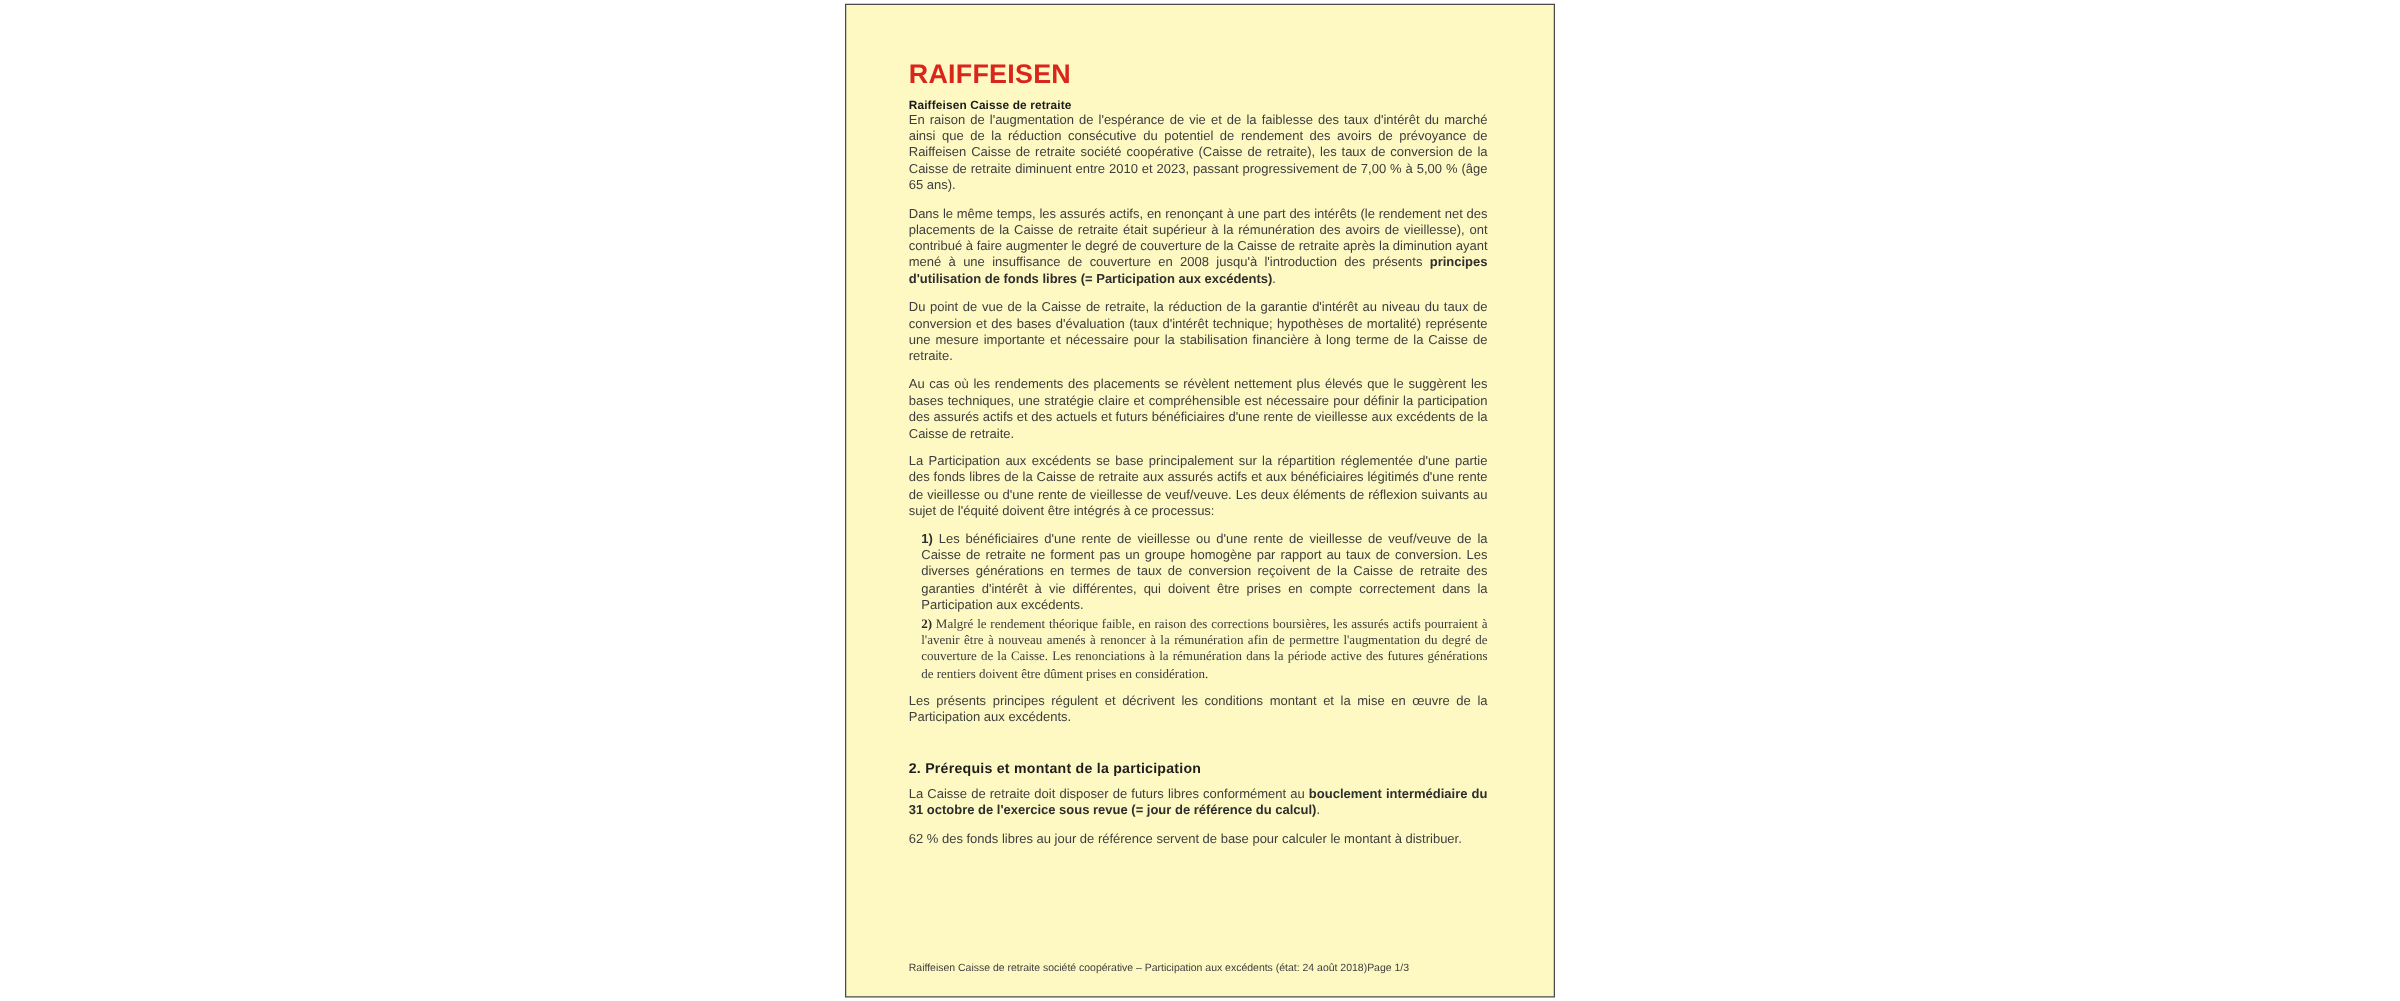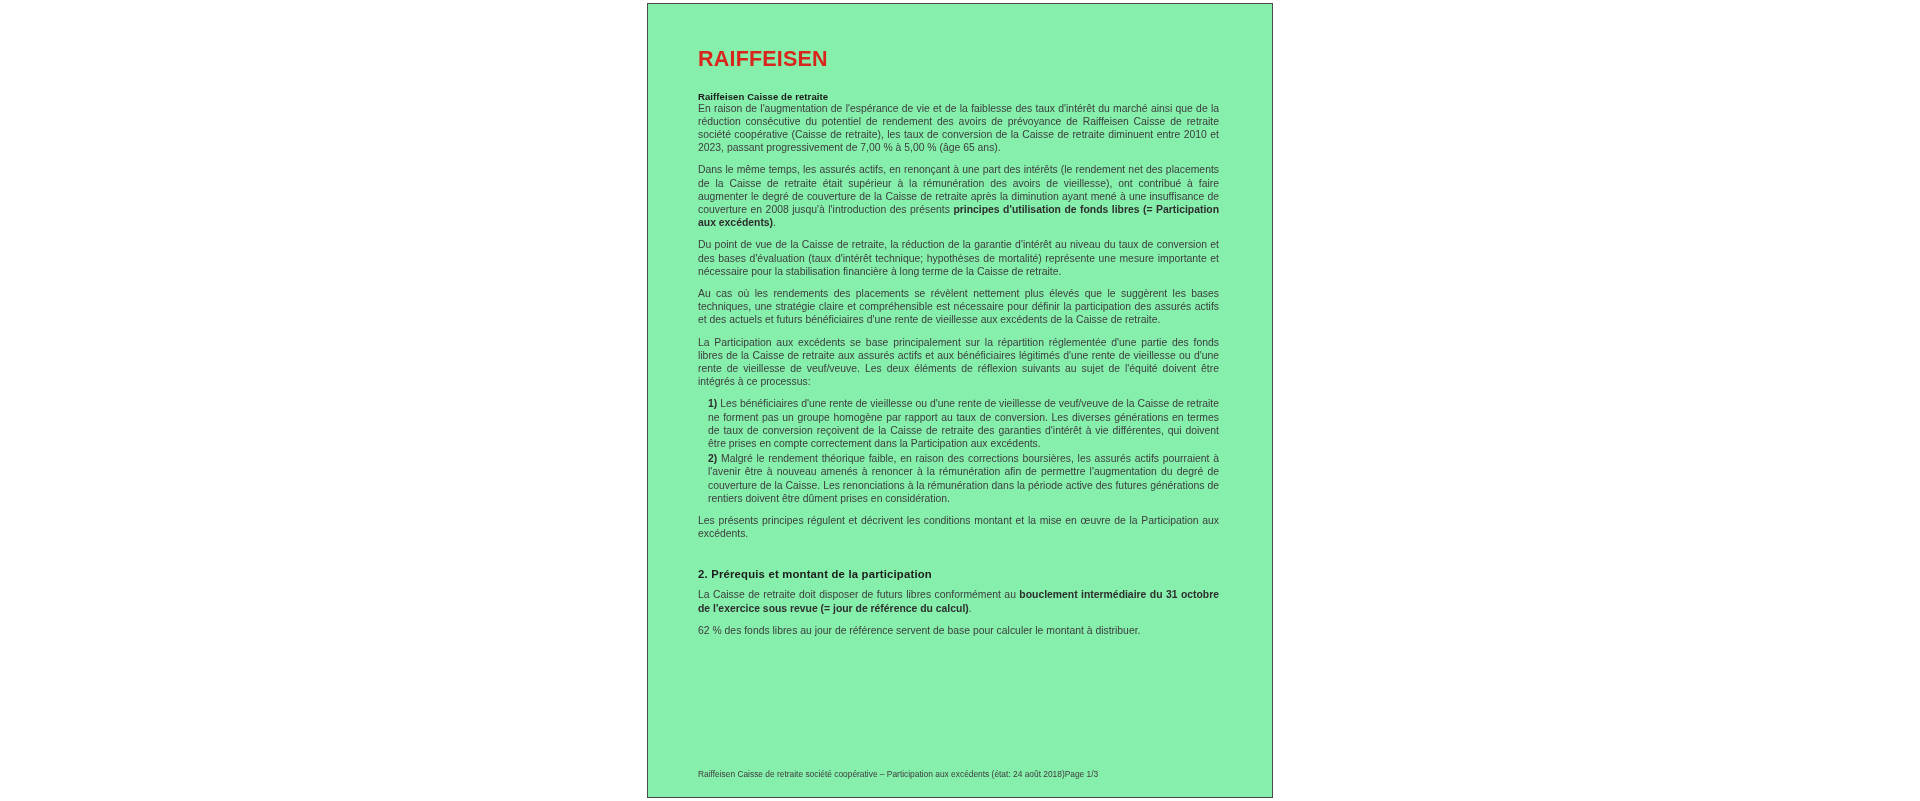--- a/index.html
+++ b/index.html
@@ -9,38 +9,38 @@
     font-family: "Liberation Sans", sans-serif;
   }
   body {
     width: 1920px;
     height: 801px;
     overflow: hidden;
   }
   .page {
     position: relative;
     box-sizing: border-box;
-    width: 626px;
+    width: 568px;
     height: 795px;
     margin: 3px auto 0 auto;
-    background: #86efac;
+    background: #fef9c3;
     border: 1px solid #4a4a4a;
   }
   .content {
     padding: 45px 53px 0 50px;
   }
   .logo {
     color: #d9261c;
     font-weight: 700;
     font-size: 21.5px;
     line-height: 1;
     letter-spacing: 0.2px;
   }
   .brand-sub {
-    margin-top: 20px;
+    margin-top: 8px;
     font-weight: 700;
     font-size: 9.5px;
     color: #1a1a1a;
     letter-spacing: 0.1px;
   }
   .title {
     margin-top: 21px;
     font-size: 15.5px;
     line-height: 19px;
     color: #333333;
@@ -60,21 +60,21 @@
     margin: 0 0 9px 0;
     font-size: 10.4px;
     line-height: 13.2px;
     color: #3d3d3d;
     text-align: justify;
   }
   p.indent {
     padding-left: 10px;
     margin-bottom: 2px;
   }
-  p.indent-last { margin-bottom: 9px; }
+  p.indent-last { margin-bottom: 9px; font-family: Liberation Serif, serif; }
   .b { font-weight: 700; color: #2e2e2e; }
   .footer {
     position: absolute;
     left: 50px;
     right: 53px;
     bottom: 18px;
     display: flex;
     justify-content: flex-start;
     font-size: 8.4px;
     color: #3d3d3d;

